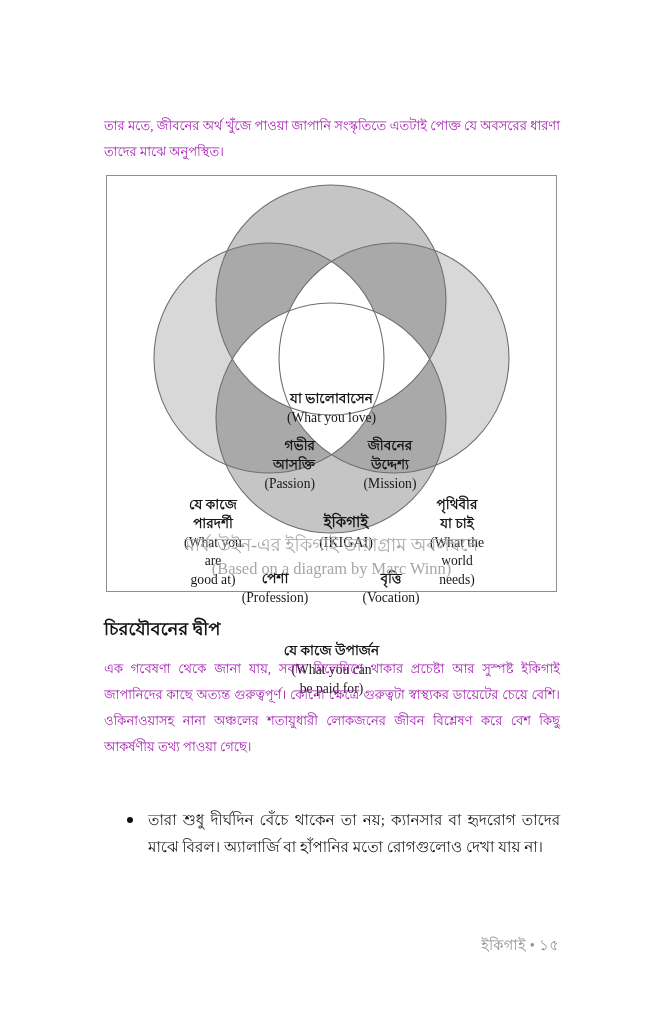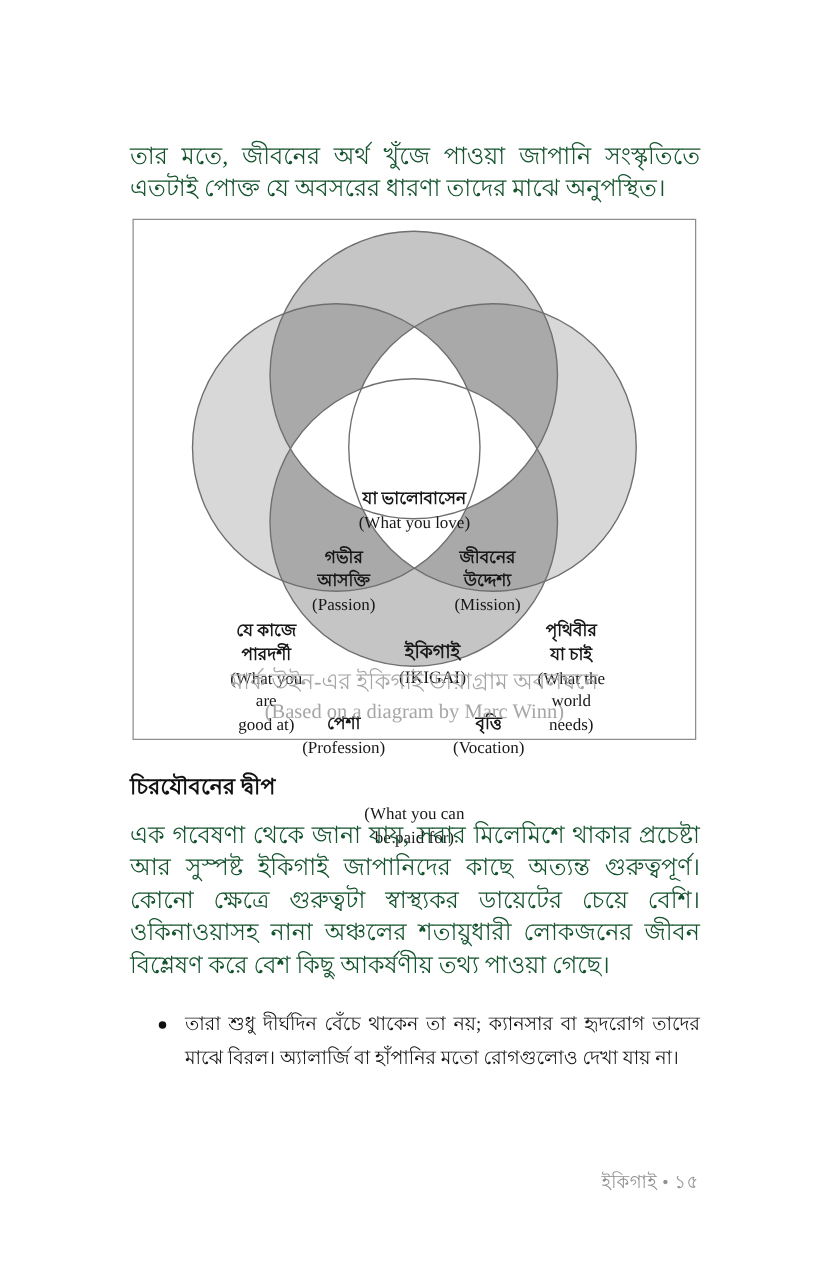--- a/index.html
+++ b/index.html
@@ -19,25 +19,25 @@
   .page {
     position: absolute;
     inset: 0;
   }
 
   
   .para {
     position: absolute;
     left: 104px;
     width: 456px;
-    font-size: 19px;
+    font-size: 13px;
     line-height: 26px;
     text-align: justify;
     text-align-last: left;
-    color: #14532d;
+    color: #a21caf;
   }
   .para.top {
     top: 113px;
   }
   .para.mid {
     top: 656px;
   }
 
   
   .figure {
@@ -97,21 +97,21 @@
   .vlabel .en {
     display: block;
     font-size: 13.6px;
     white-space: pre-line;
   }
 
   .lbl-love      { left: 137px; top: 212px; width: 175px; }
   .lbl-good      { left: 46px;  top: 318px; width: 120px; }
   .lbl-world     { left: 290px; top: 318px; width: 120px; }
   .lbl-paid      { left: 137px; top: 464px; width: 175px; }
-  .lbl-passion   { left: 113px; top: 259px; width: 110px; }
+  .lbl-passion   { left: 98px; top: 259px; width: 110px; text-align: right; }
   .lbl-mission   { left: 228px; top: 259px; width: 110px; }
   .lbl-profession{ left: 108px; top: 392px; width: 120px; }
   .lbl-vocation  { left: 228px; top: 392px; width: 112px; text-align: center; }
   .lbl-ikigai    { left: 181px; top: 334px; width: 116px; }
   .lbl-ikigai .bn { font-size: 15px; font-weight: 700; }
   .lbl-ikigai .en { font-size: 14px; }
 
   
   .section-heading {
     position: absolute;
@@ -282,20 +282,21 @@
 
       <div class="vlabel lbl-world">
         <span class="bn">পৃথিবীর
 যা চাই</span>
         <span class="en">(What the
 world
 needs)</span>
       </div>
 
       <div class="vlabel lbl-paid">
+        <span class="bn">যে কাজে উপার্জন</span>
         <span class="en">(What you can
 be paid for)</span>
       </div>
 
       <div class="vlabel lbl-passion">
         <span class="bn">গভীর
 আসক্তি</span>
         <span class="en">(Passion)</span>
       </div>
 

